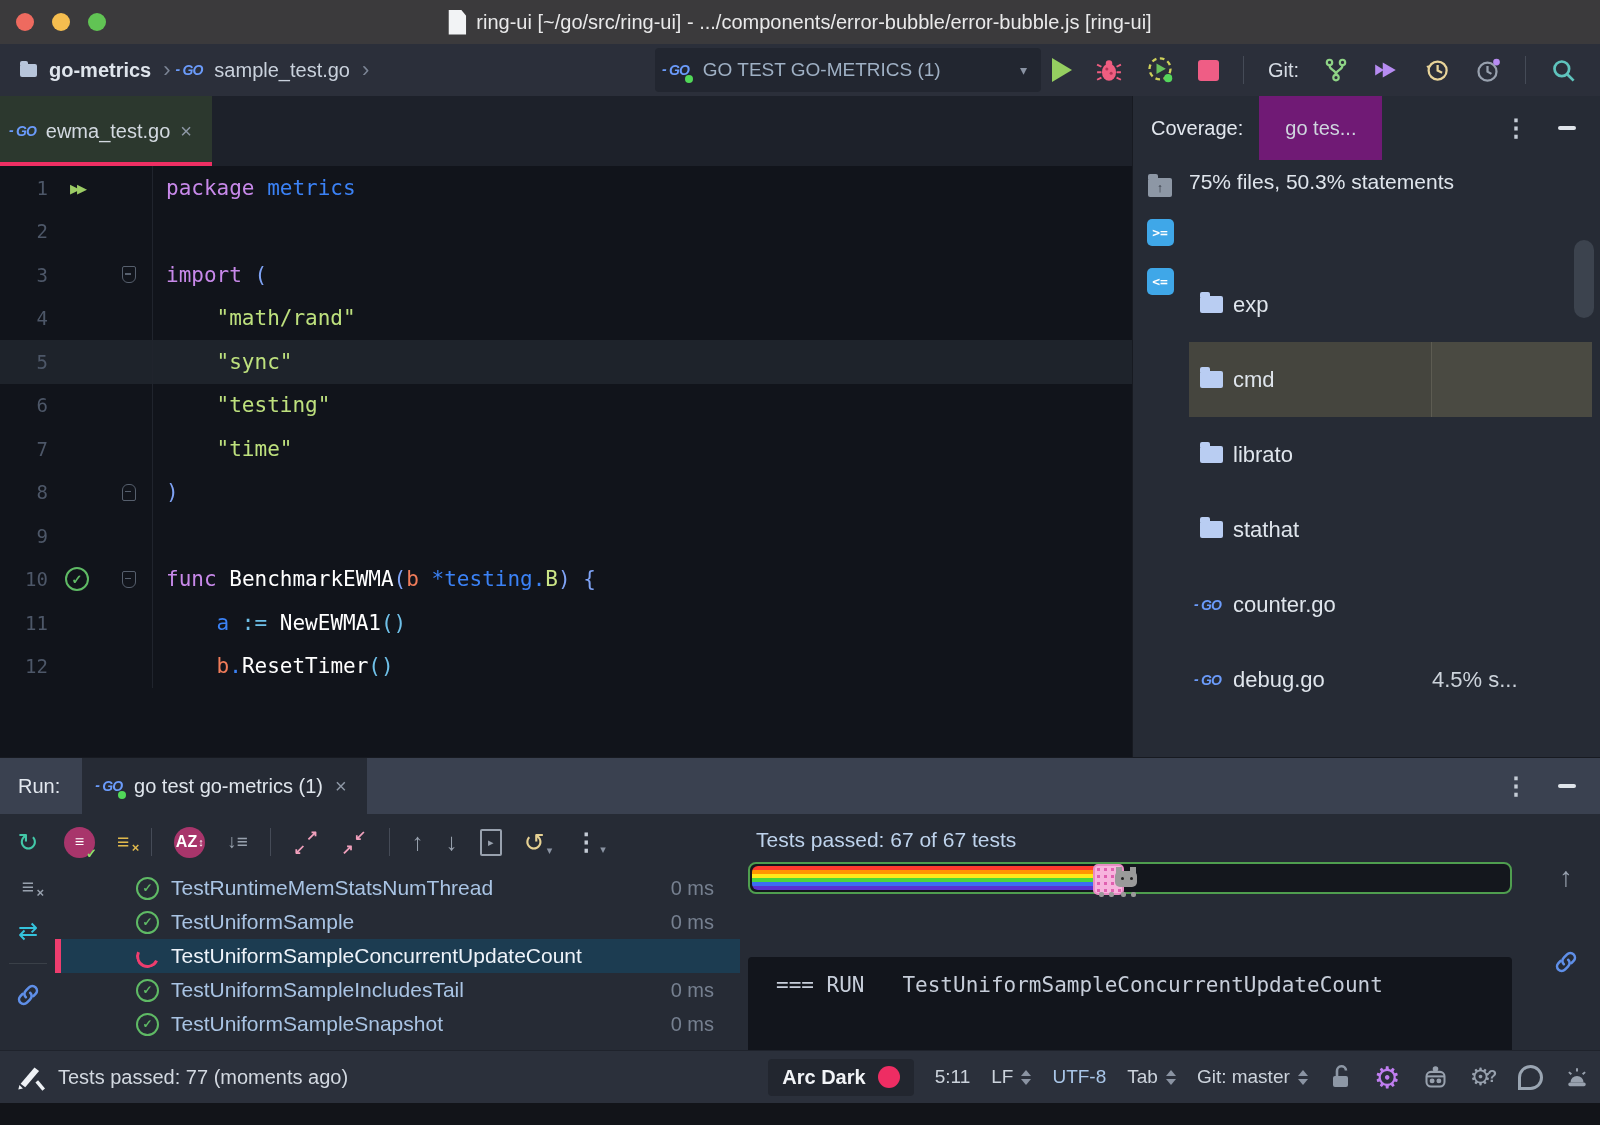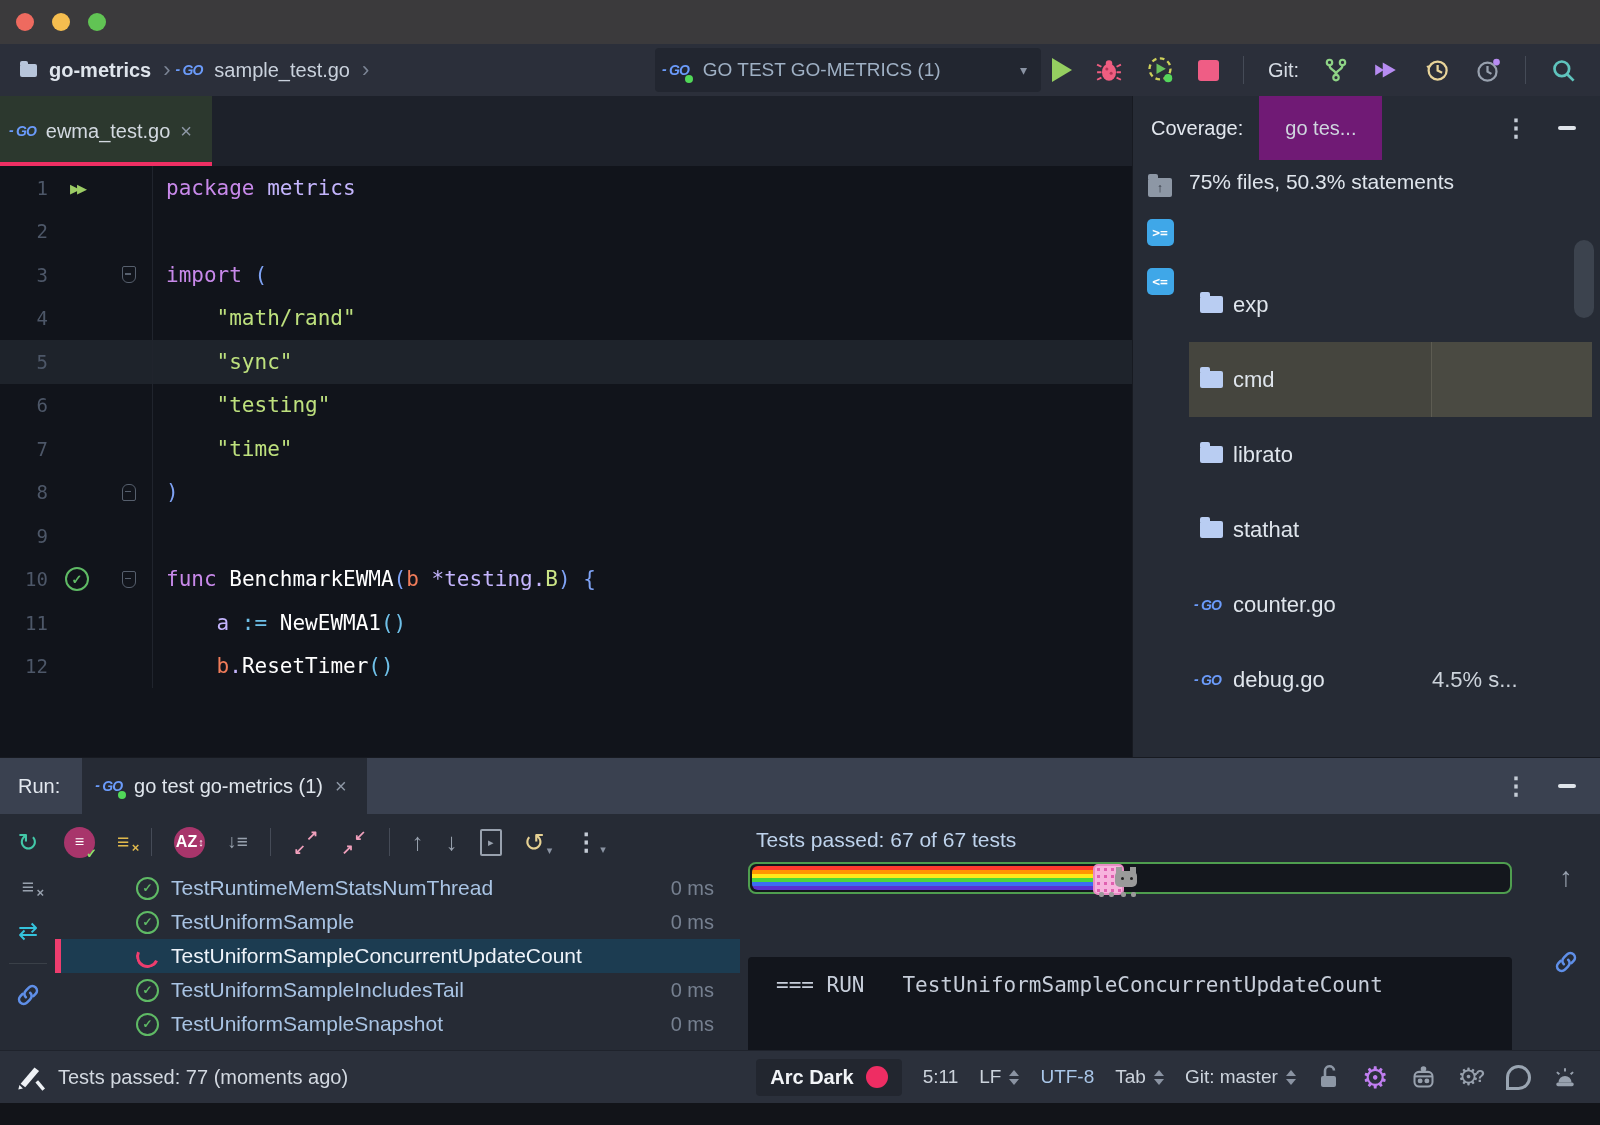--- a/index.html
+++ b/index.html
@@ -48,21 +48,21 @@
   .ed-line .ln{width:48px;text-align:right;color:#4d5768;font:19px "DejaVu Sans Mono",monospace;flex:none;}
   .ed-line .gut-ic{width:58px;text-align:center;flex:none;}
   .ed-line .foldcol{width:46px;flex:none;display:flex;justify-content:center;border-right:1px solid #20242d;align-self:stretch;align-items:center;}
   .fold{width:12px;height:15px;border:1.5px solid #565f6d;border-radius:2px 2px 6px 6px;position:relative;}
   .fold.end{border-radius:6px 6px 2px 2px;}
   .fold::after{content:"";position:absolute;left:2px;top:6px;width:6px;height:1.5px;background:#565f6d;}
   .runall{color:#9ccc65;font-size:13px;letter-spacing:-3px;}
   .chk{display:inline-flex;align-items:center;justify-content:center;width:20px;height:20px;border:2px solid #5fba65;border-radius:50%;color:#5fba65;font-size:13px;font-weight:bold;}
   .code{font:21px "DejaVu Sans Mono",monospace;white-space:pre;padding-left:13px;}
   .tk.kw{color:#c889ea;}
-  .tk.id{color:#c4b5fd;}
+  .tk.id{color:#3b82f6;}
   .tk.str{color:#bee17e;}
   .tk.fn{color:#ffffff;}
   .tk.pr{color:#f07c5a;}
   .tk.ty{color:#cbe586;}
   .tk.pu{color:#7fa3f5;}
   .tk.cy{color:#6fc0e8;}
 
   
   #coverage{left:1132px;top:96px;width:468px;height:661px;background:#262b35;border-left:1px solid #171a21;box-sizing:border-box;}
   #cov-head{position:absolute;left:0;top:0;width:100%;height:64px;display:flex;align-items:center;}
@@ -148,21 +148,21 @@
   #console{position:absolute;left:0;top:143px;width:100%;height:141px;background:#12151c;border-radius:4px;}
   #console .line{font:21px "DejaVu Sans Mono",monospace;color:#c6cdd9;white-space:pre;padding:16px 0 0 28px;}
   #run-rightstrip{position:absolute;right:14px;top:56px;bottom:0;width:40px;display:flex;flex-direction:column;align-items:center;}
   #run-rightstrip .gicon{margin-top:48px;font-size:27px;}
   #run-rightstrip .linkpos{margin-top:56px;}
 
   
   #statusbar{left:0;top:1050px;width:1600px;height:53px;background:#2b303b;border-top:1px solid #1f232c;box-sizing:border-box;display:flex;align-items:center;}
   #sb-msg{color:#d2d8e0;font-size:20px;margin-left:58px;}
   #sb-left-ic{position:absolute;left:16px;top:14px;}
-  #sb-right{position:absolute;right:22px;top:0;height:100%;display:flex;align-items:center;gap:21px;}
+  #sb-right{position:absolute;right:10px;top:0;height:100%;display:flex;align-items:center;gap:21px;}
   .sb-item{color:#ccd3dc;font-size:19px;display:flex;align-items:center;gap:5px;white-space:nowrap;}
   .sb-item.enc{color:#a9c6e8;}
   #theme-chip{display:flex;align-items:center;gap:12px;background:#22262f;border-radius:4px;padding:7px 14px;}
   #theme-chip .nm{color:#f2f4f7;font-size:20px;font-weight:bold;}
   #theme-chip .dot{width:22px;height:22px;border-radius:50%;background:#ee2d63;}
   .updn{display:inline-flex;flex-direction:column;gap:3px;margin-left:3px;}
   .updn i{width:0;height:0;border-left:5px solid transparent;border-right:5px solid transparent;}
   .updn .u{border-bottom:6px solid #8a93a2;}
   .updn .d{border-top:6px solid #8a93a2;}
   .gear-purple{color:#c07ef0;font-size:30px;}
@@ -173,20 +173,24 @@
 </style>
 </head>
 <body>
 
 <div id="win">
 
   <div class="abs" id="titlebar">
     <span class="tl" style="left:16px;background:#ee6a5f;"></span>
     <span class="tl" style="left:52px;background:#f5bd4f;"></span>
     <span class="tl" style="left:88px;background:#61c454;"></span>
+    <div id="title-wrap">
+      <span class="doc"></span>
+      <span id="title-text">ring-ui [~/go/src/ring-ui] - .../components/error-bubble/error-bubble.js [ring-ui]</span>
+    </div>
   </div>
 
   <div class="abs" id="navbar">
     <div id="crumbs">
       <span class="folder-ic"></span>
       <span class="crumb-name">go-metrics</span>
       <span class="crumb-sep">›</span>
       <span class="goicon">GO</span>
       <span class="crumb-file">sample_test.go</span>
       <span class="crumb-sep">›</span>

